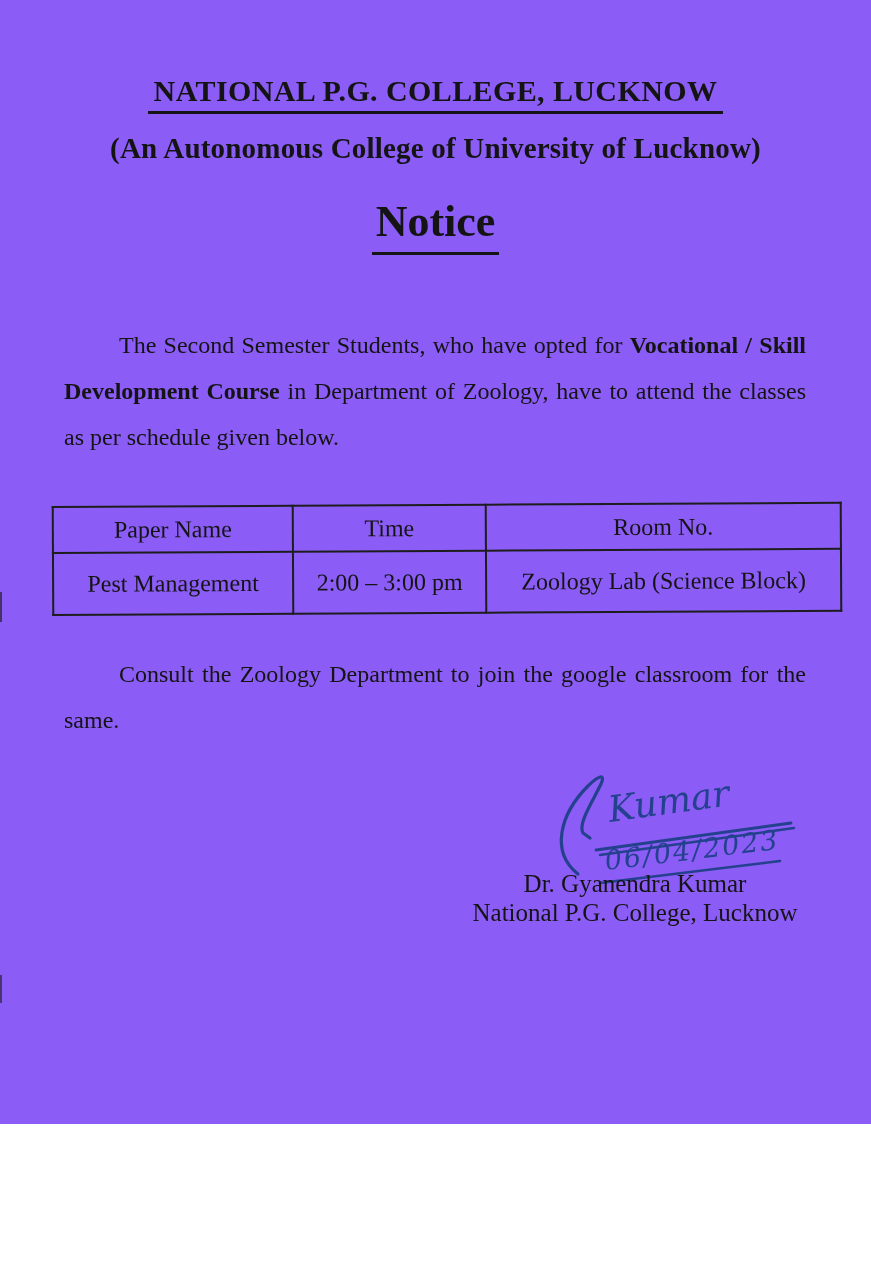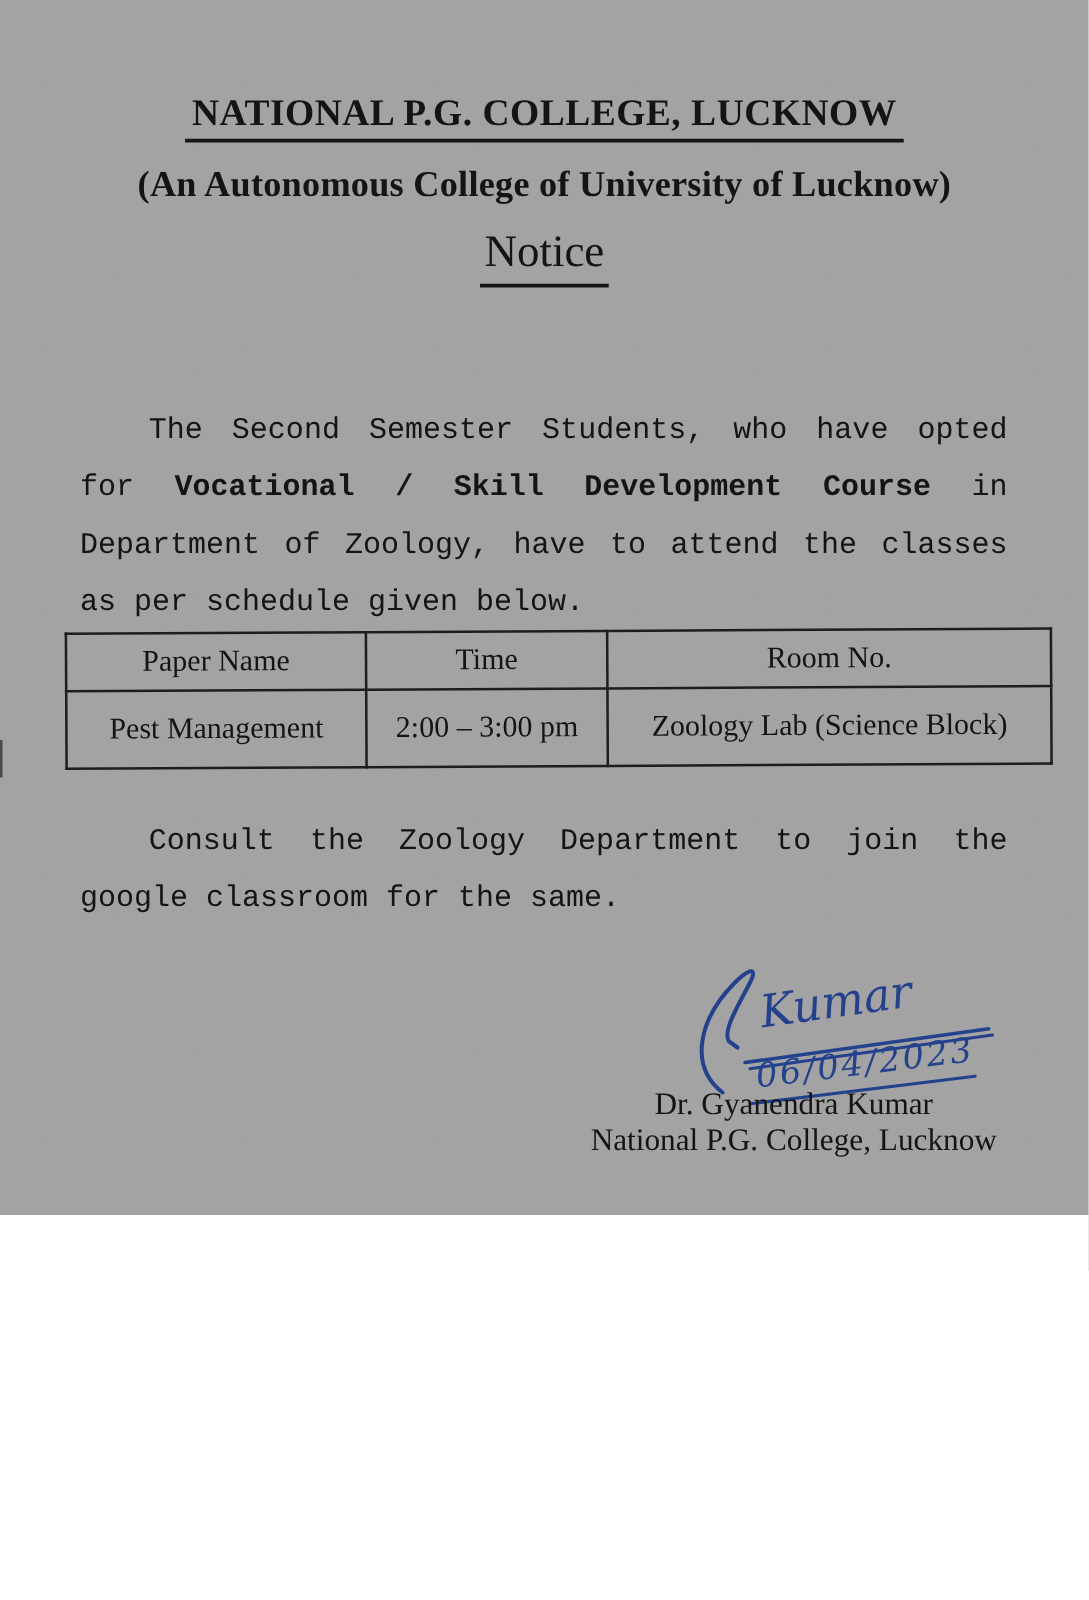--- a/index.html
+++ b/index.html
@@ -3,22 +3,22 @@
 <meta charset="utf-8">
 <style>
   html, body {
     margin: 0;
     padding: 0;
     background: #ffffff;
   }
   .sheet {
     position: relative;
     width: 871px;
-    height: 972px;
-    background: #a3a3a3;
+    height: 1124px;
+    background: #8b5cf6;
     font-family: "Liberation Serif", "DejaVu Serif", serif;
     color: #141414;
     overflow: hidden;
   }
   
   .speckles {
     position: absolute;
     inset: 0;
     background-image:
       radial-gradient(circle at 23% 31%, rgba(120,110,90,0.06) 1px, transparent 1.6px),
@@ -44,37 +44,36 @@
     text-align: center;
     margin: 0;
   }
   .college-name { top: 74px; font-size: 30px; font-weight: 700; letter-spacing: .4px; }
   .college-name .u {
     display: inline-block;
     border-bottom: 3px solid #151515;
     padding: 0 6px 3px 6px;
   }
   .college-subtitle { top: 132px; font-size: 29px; font-weight: 700; letter-spacing: .2px; }
-  .notice-title { top: 180px; font-size: 36px; font-weight: 400; }
+  .notice-title { top: 196px; font-size: 44px; font-weight: 700; }
   .notice-title .u {
     display: inline-block;
     border-bottom: 3px solid #151515;
     padding: 0 4px 5px 4px;
   }
 
   .para {
     position: absolute;
     left: 64px;
     width: 742px;
     margin: 0;
     font-size: 24px;
     line-height: 46px;
     text-align: justify;
     text-indent: 55px;
-    font-family: Liberation Mono, monospace;
   }
   .para1 { top: 322px; }
   .para2 { top: 651px; }
   .para b { font-weight: 700; }
 
   table.schedule {
     position: absolute;
     top: 506px;
     left: 52px;
     border-collapse: collapse;

